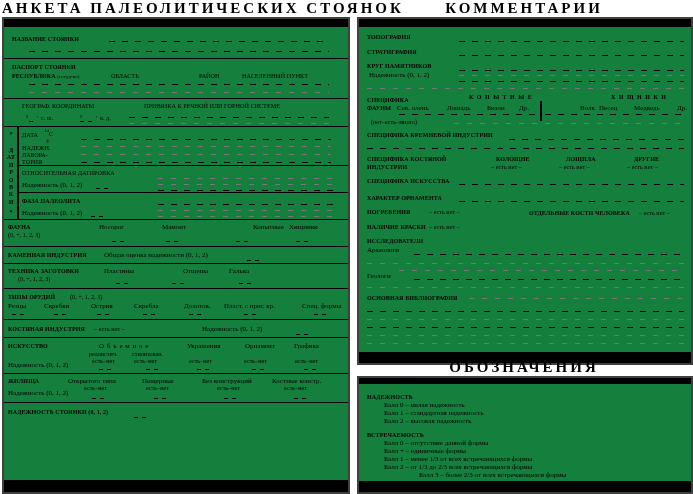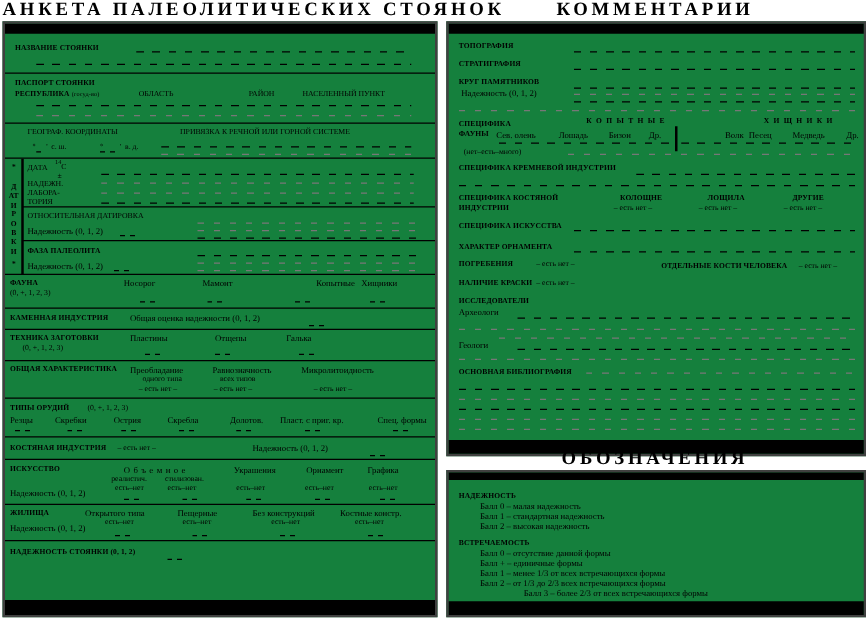--- a/index.html
+++ b/index.html
@@ -132,39 +132,28 @@
   <div class="sec" style="height:17px;">
     <span class="t b" style="left:4px; top:4px;">КАМЕННАЯ ИНДУСТРИЯ</span>
     <span class="t" style="left:100px; top:4px;">Общая оценка надежности (0, 1, 2)</span>
     <div class="blank" style="left:243px; top:13px;"></div>
   </div>
 
   <div class="sec" style="height:25px;">
     <span class="t b" style="left:4px; top:3px;">ТЕХНИКА ЗАГОТОВКИ</span>
     <span class="t sm" style="left:14px; top:11px;">(0, +, 1, 2, 3)</span>
     <span class="t" style="left:100px; top:3px;">Пластины</span>
-    <span class="t" style="left:152px; top:3px;padding-left:16px;">Отщепы</span>
+    <span class="t" style="left:163px; top:3px;padding-left:16px;">Отщепы</span>
     <span class="t" style="left:225px; top:3px;">Галька</span>
     <div class="blank" style="left:112px; top:19px;"></div>
     <div class="blank" style="left:168px; top:19px;"></div>
     <div class="blank" style="left:235px; top:19px;"></div>
   </div>
 
 
-  <div class="sec" style="height:30px;">
-    <span class="t b" style="left:4px; top:3px;">ОБЩАЯ ХАРАКТЕРИСТИКА</span>
-    <span class="t" style="left:100px; top:3px;">Преобладание</span>
-    <span class="t sm" style="left:110px; top:11px;">одного типа</span>
-    <span class="t sm" style="left:107px; top:19px;">– есть нет –</span>
-    <span class="t" style="left:166px; top:3px;">Равнозначность</span>
-    <span class="t sm" style="left:172px; top:11px;">всех типов</span>
-    <span class="t sm" style="left:167px; top:19px;">– есть нет –</span>
-    <span class="t" style="left:237px; top:3px;">Микролитоидность</span>
-    <span class="t sm" style="left:247px; top:19px;">– есть нет –</span>
-  </div>
 
   <div class="sec" style="height:31px;">
     <span class="t b" style="left:4px; top:4px;">ТИПЫ ОРУДИЙ</span>
     <span class="t sm" style="left:66px; top:4px;">(0, +, 1, 2, 3)</span>
     <span class="t" style="left:4px; top:13px;">Резцы</span>
     <span class="t" style="left:40px; top:13px;">Скребки</span>
     <span class="t" style="left:87px; top:13px;">Острия</span>
     <span class="t" style="left:130px; top:13px;">Скребла</span>
     <span class="t" style="left:180px; top:13px;">Долотов.</span>
     <span class="t" style="left:220px; top:13px;">Пласт. с приг. кр.</span>

